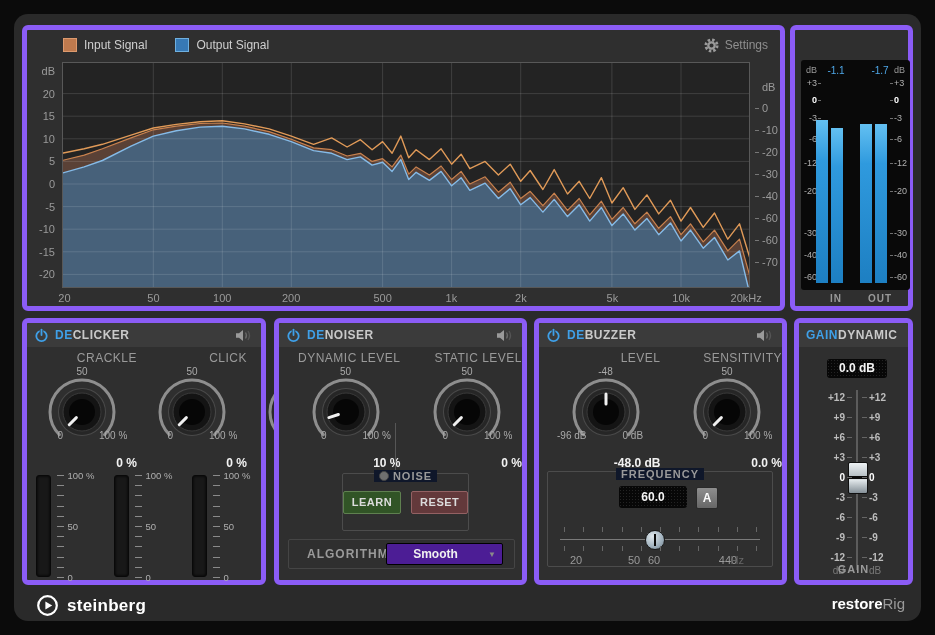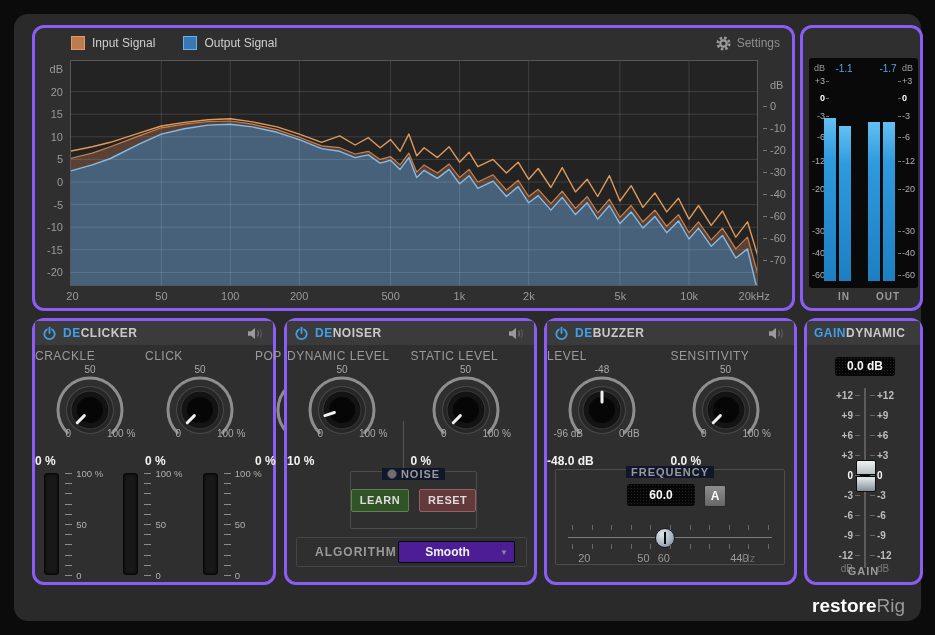--- a/index.html
+++ b/index.html
@@ -1,18 +1,18 @@
 <!DOCTYPE html>
 <html><head>
 <meta charset="utf-8">
 <style>
   html,body{margin:0;padding:0;background:#0b0b0b;width:935px;height:635px;overflow:hidden;
     font-family:"Liberation Sans","DejaVu Sans",sans-serif;-webkit-font-smoothing:antialiased;}
   .plugin{position:absolute;left:14px;top:14px;width:907px;height:607px;background:#2a2a2a;border-radius:14px;}
-  .panel{position:absolute;background:#2f2f2f;border:3px solid #8b5cf6;border-radius:12px;box-sizing:border-box;margin-left:10px;}
+  .panel{position:absolute;background:#2f2f2f;border:5px solid #8b5cf6;border-radius:6px;box-sizing:border-box;}
 
   
   .spectrum{left:8px;top:11px;width:763px;height:286px;}
   .spec-legend{position:absolute;left:0;top:0;right:0;height:30px;display:flex;align-items:center;padding-left:36px;box-sizing:border-box;}
   .legend-item{display:flex;align-items:center;margin-right:28px;}
   .legend-swatch{width:12px;height:12px;border:1px solid;margin-right:7px;}
   .legend-label{font-size:12px;color:#cfcfcf;}
   .spec-settings{position:absolute;right:12px;top:0;height:30px;display:flex;align-items:center;color:#8f8f8f;font-size:12px;cursor:default;}
   .spec-settings svg{margin-right:6px;}
   .plot{position:absolute;left:35px;top:32px;width:688px;height:226px;background:#232323;}
@@ -53,21 +53,21 @@
   .m-debuzzer{left:520px;width:253px;}
   .m-gain{left:780px;width:119px;}
   .mod-header{position:absolute;left:0;top:0;right:0;height:24px;background:#3b3b3b;border-radius:3px 3px 0 0;display:flex;align-items:center;}
   .mod-header .pwr{margin:0 6px 0 7px;}
   .t-accent{font-size:12px;font-weight:bold;letter-spacing:.5px;color:#3fa0e8;}
   .t-rest{font-size:12px;font-weight:bold;letter-spacing:.5px;color:#c9c9c9;}
   .spk{margin-left:auto;margin-right:8px;}
   .m-gain .mod-header{padding-left:7px;}
 
   .knob-row{position:absolute;left:0;top:28px;right:0;display:flex;}
-  .knob-block{flex:1;display:flex;flex-direction:column;align-items:flex-start;}
+  .knob-block{flex:1;display:flex;flex-direction:column;align-items:flex-end;}
   .knob-title{height:17px;font-size:12px;color:#9a9a9a;letter-spacing:.5px;white-space:nowrap;}
   .knob-area{position:relative;width:110px;height:88px;}
   .knob-area svg{position:absolute;left:0;top:0;}
   .k-mid{position:absolute;top:-2px;left:0;right:0;text-align:center;font-size:10px;color:#aaa;}
   .k-min{position:absolute;left:-4px;top:62px;width:40px;text-align:right;font-size:10px;color:#aaa;}
   .k-max{position:absolute;right:-8px;top:62px;width:46px;text-align:left;font-size:10px;color:#aaa;}
   .knob-value{height:18px;font-size:12px;font-weight:bold;color:#f2f2f2;}
 
   
   .vmeter-row{position:absolute;left:0;top:152px;right:0;display:flex;}
@@ -123,21 +123,21 @@
   .gain-fader i{position:absolute;width:5px;height:1px;background:#666;}
   .gf-handle{position:absolute;left:49px;width:18px;height:30px;border-radius:2px;border:1px solid #101010;
       background:linear-gradient(to bottom,#eef2f4 0%,#b9c2c7 42%,#dfe5e8 58%,#848f97 100%);}
   .gf-handle::after{content:"";position:absolute;left:0;right:0;top:13px;height:3px;background:#0c0c0c;}
   .gain-bottom{position:absolute;left:0;right:0;bottom:5px;text-align:center;font-size:11px;font-weight:bold;letter-spacing:1px;color:#9a9a9a;}
 
   
   .footer{position:absolute;left:8px;right:8px;top:578px;height:26px;}
   .brand-left{position:absolute;left:14px;top:2px;display:flex;align-items:center;gap:8px;}
   .brand-left b{font-size:17px;color:#fff;letter-spacing:.3px;}
-  .brand-right{position:absolute;right:8px;top:3px;font-size:19px;}
+  .brand-right{position:absolute;right:8px;top:3px;font-size:15px;}
   .brand-right b{color:#fff;font-weight:bold;}
   .brand-right span{color:#9a9a9a;font-weight:normal;}
 </style>
 </head>
 <body>
 
 <div class="plugin">
 
   <div class="panel spectrum">
     <div class="spec-legend">
@@ -626,18 +626,25 @@
         <span class="fr" style="top: 170px;">-12</span>
         <i style="top: 170px; left: 48px;"></i>
         <i style="top: 170px; left: 63px;"></i>
         <span class="fl fu" style="top: 183px;">dB</span>
         <span class="fr fu" style="top: 183px;">dB</span>
       </div>
     <div class="gain-bottom">GAIN</div>
   </div>
 
   <div class="footer">
+    <div class="brand-left">
+      <svg width="23" height="23" viewBox="0 0 23 23">
+        <circle cx="11.5" cy="11.5" r="9.3" fill="none" stroke="#fff" stroke-width="2.2"></circle>
+        <polygon points="9.4,7.4 16.2,11.5 9.4,15.6" fill="#fff"></polygon>
+      </svg>
+      <b>steinberg</b>
+    </div>
     <div class="brand-right">
       <b>restore</b><span>Rig</span>
     </div>
   </div>
 
 </div>
 
 </body></html>

